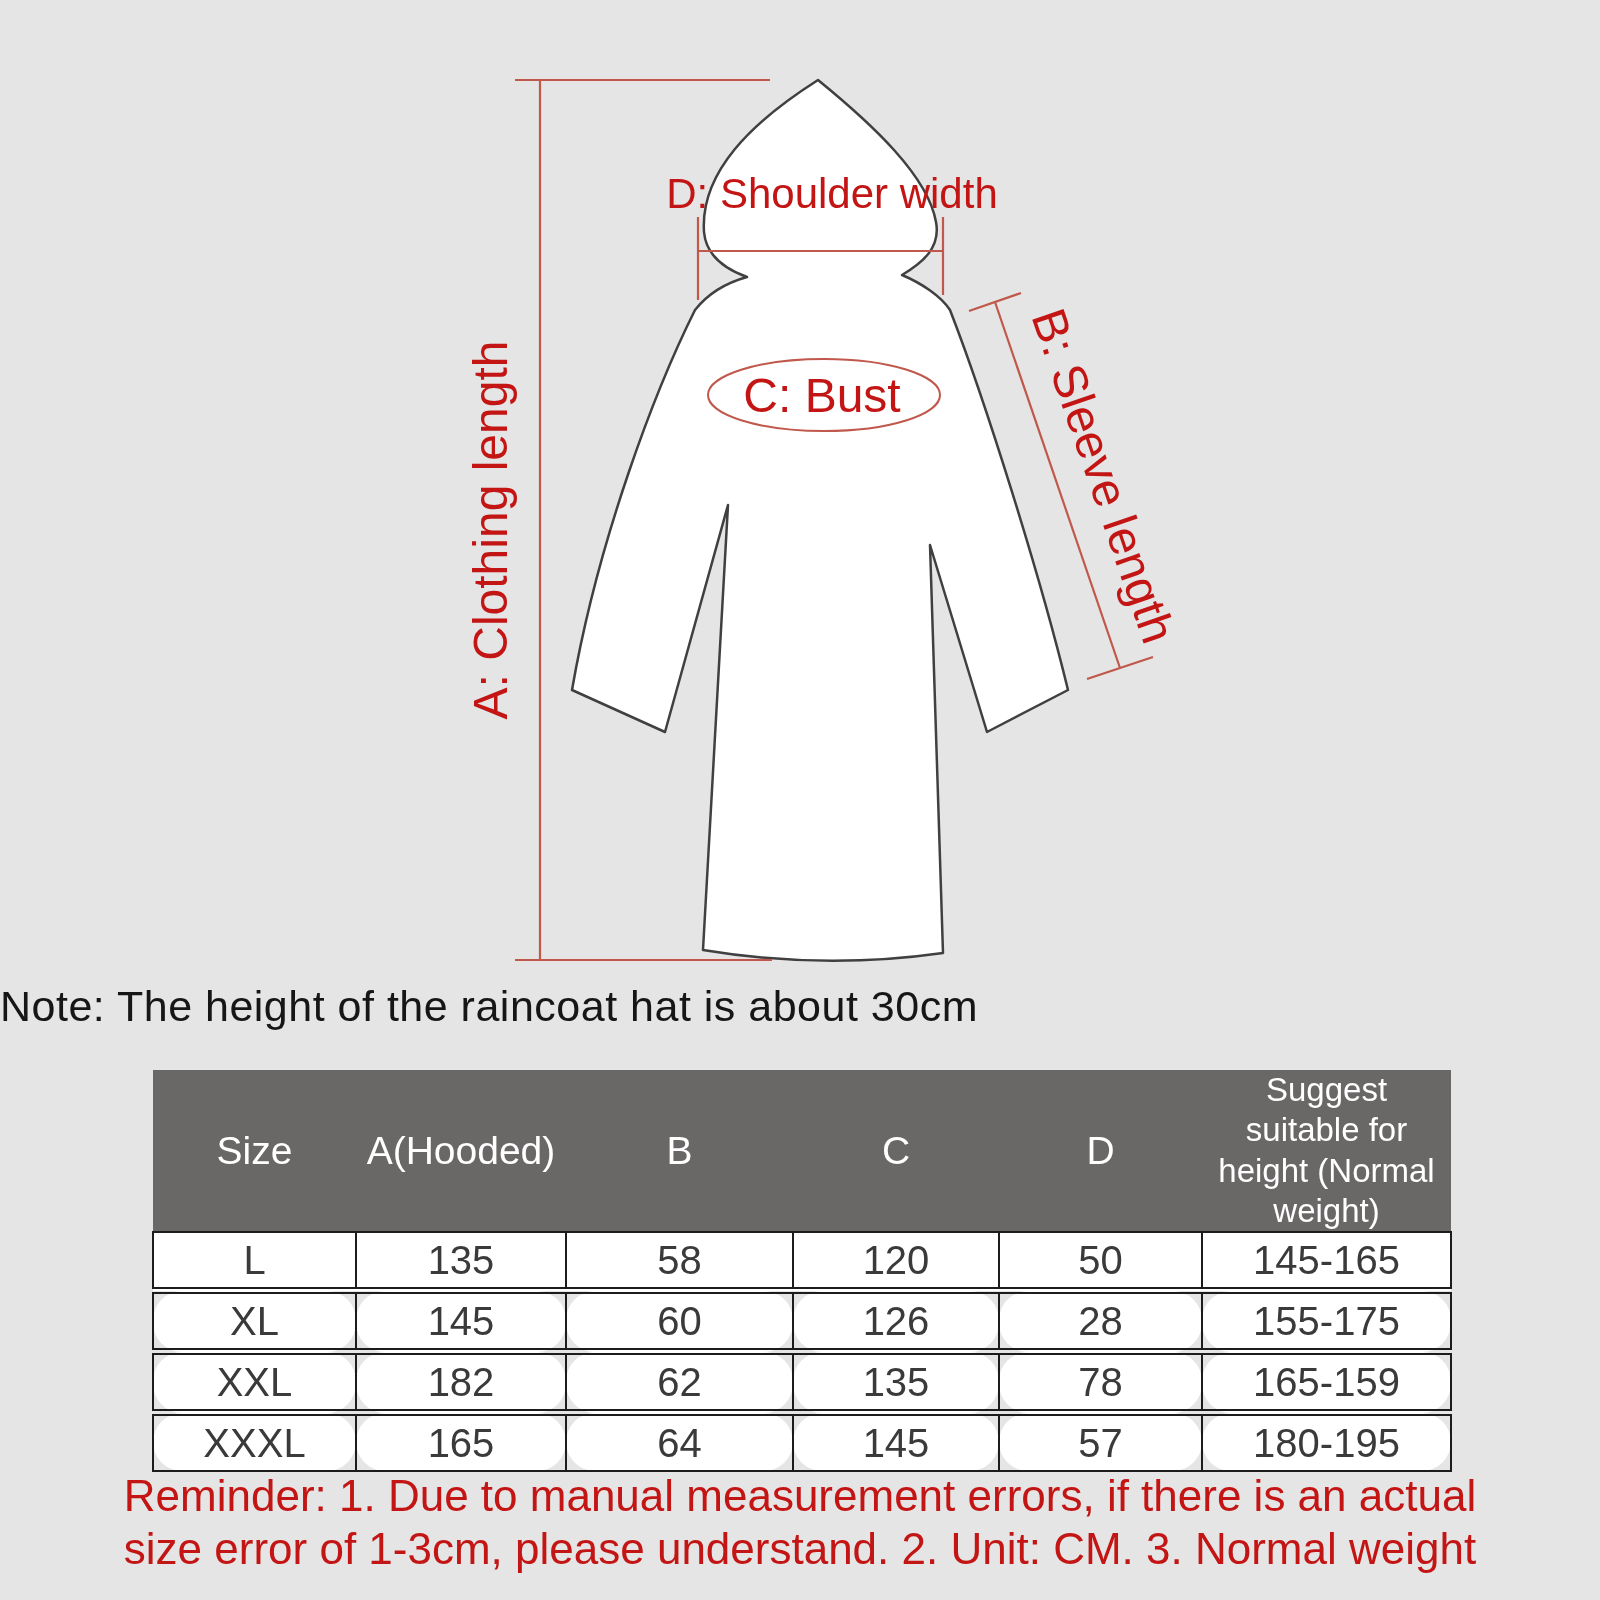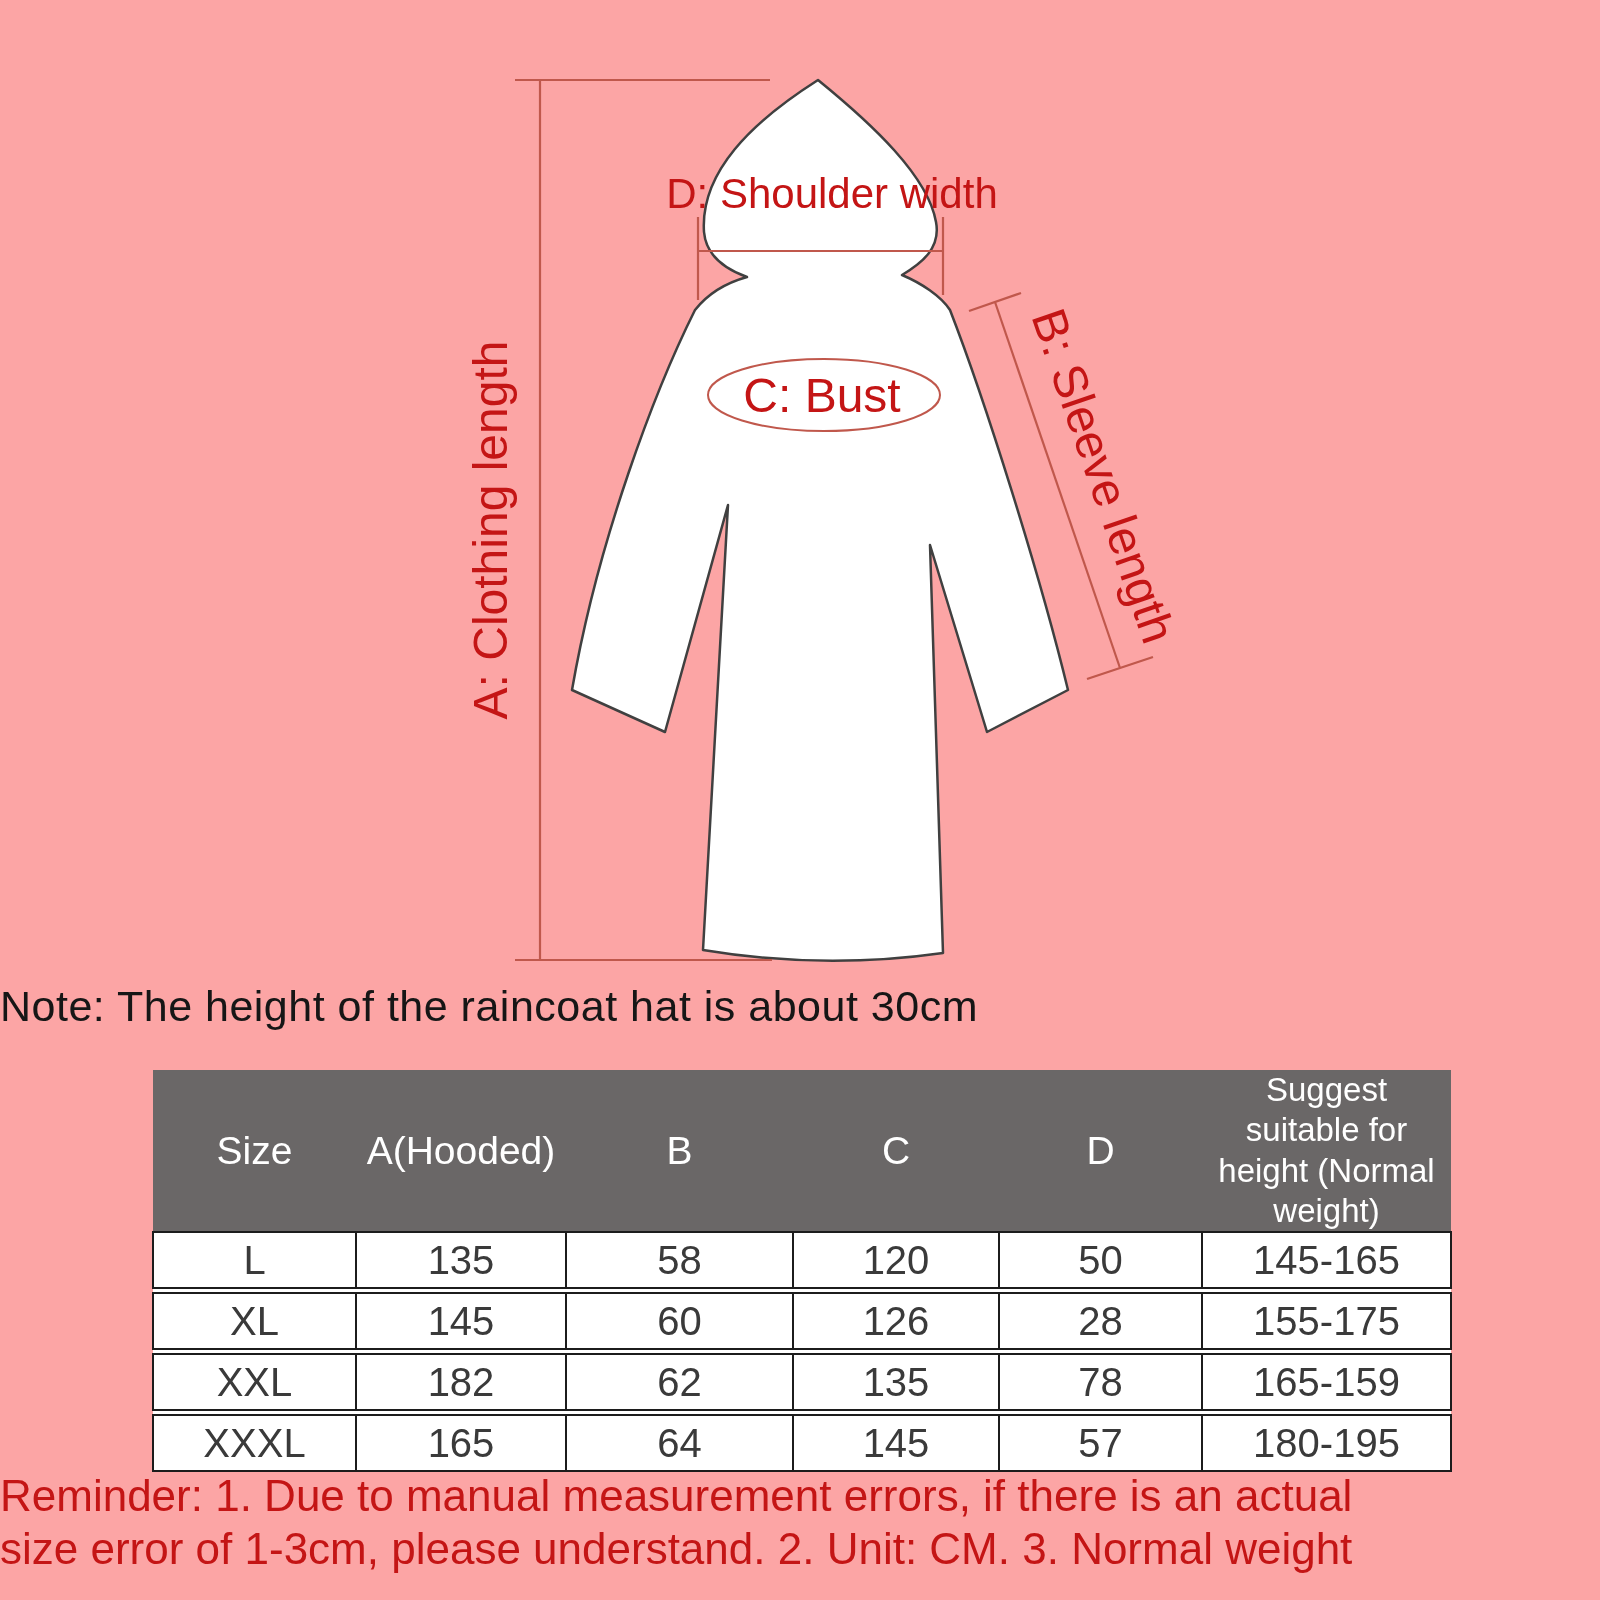--- a/index.html
+++ b/index.html
@@ -7,21 +7,21 @@
     --line_red:#c0584c;
     --header_bg:#6a6767;
     --header_text:#ffffff;
     --outline_gray:#404040;
     --table_border:#1c1c1c;
     --table_text:#3a3a3a;
     --note_text:#161616;
   }
   html,body{margin:0;padding:0;background:#ffffff;}
   .page{
-    position:relative;width:1600px;height:1600px;background:#fca5a5;
+    position:relative;width:1600px;height:1600px;background:#e5e5e5;
     font-family:"Liberation Sans",sans-serif;overflow:hidden;
   }
   .diagram-svg{position:absolute;left:0;top:0;}
   .coat-path{fill:#ffffff;stroke:var(--outline_gray);stroke-width:2.5;stroke-linejoin:round;}
   .measure{stroke:var(--line_red);stroke-width:2.2;fill:none;}
   .bust-ellipse{stroke:var(--line_red);stroke-width:2;fill:none;}
   .red-label{fill:var(--label_red);font-size:42px;}
   .red-label.big{font-size:48px;}
   .note-text{
     position:absolute;top:982px;left:0;width:1600px;text-align:left;
@@ -35,23 +35,23 @@
     background:var(--header_bg);color:var(--header_text);
     font-weight:normal;font-size:39px;height:144px;vertical-align:middle;
     text-align:center;padding:0 6px;line-height:1.22;
   }
   .size-table thead th.small-head{font-size:33px;}
   .size-table tbody td{
     border:2px solid var(--table_border);
     font-size:40px;color:var(--table_text);text-align:center;
     height:54px;vertical-align:middle;background:#ffffff;padding:0;
   }
-  .size-table tbody tr.dbl td{border-top:7px double var(--table_border);}
+  .size-table tbody tr.dbl td{border-top:7px double var(--table_border);border-radius:29px;}
   .reminder{
-    position:absolute;top:1470px;left:0;width:1600px;text-align:left;
+    position:absolute;top:1470px;left:0;width:1600px;text-align:center;
     color:var(--label_red);font-size:44px;line-height:1.2;
   }
 </style>
 </head>
 <body>
 
 <div class="page">
 
   <svg class="diagram-svg" width="1600" height="975" viewBox="0 0 1600 975" xmlns="http://www.w3.org/2000/svg">
 

